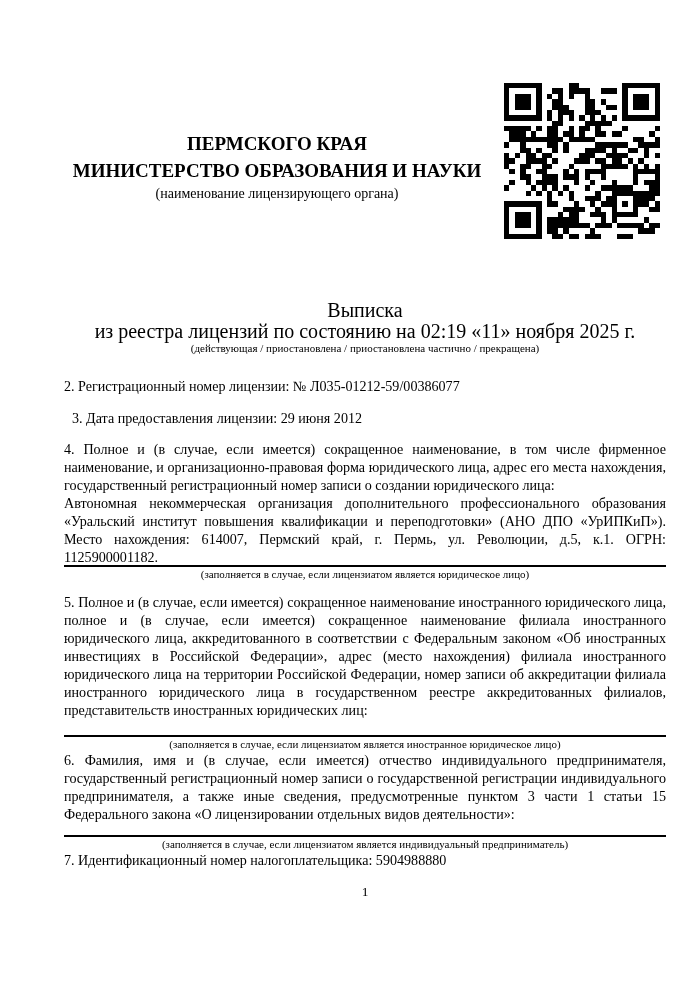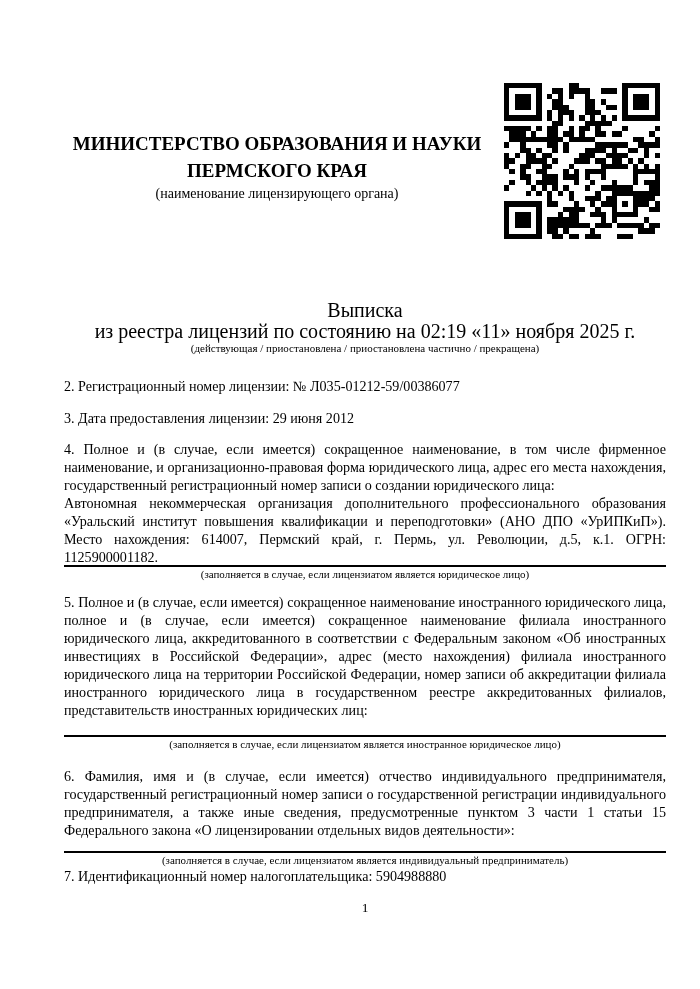--- a/index.html
+++ b/index.html
@@ -14,27 +14,27 @@
   .ministry-caption{font-size:14px;line-height:13px;margin-top:3px;}
   .qr{position:absolute;left:504px;top:83px;width:156px;height:156px;}
   .qr svg{display:block;}
   
   .content{position:absolute;left:64px;top:300px;width:602px;font-size:14.1px;line-height:18px;}
   .doc-title{text-align:center;font-size:20px;line-height:20.5px;}
   .item-line{white-space:nowrap;}
   .item1{margin-top:25px;}
   .small-caption{font-size:11px;line-height:14px;text-align:center;}
   .item2{margin-top:22px;}
-  .item3{margin-top:14px;}
+  .item3{margin-top:14px;margin-left:8px;}
   .para{text-align:justify;}
   .p4q{margin-top:13px;}
   .rule{height:2px;background:#000;margin-top:-1px;}
   .rule5{margin-top:16px;}
   .p5{margin-top:12px;}
-  .p6{margin-top:16px;}
+  .p6{}
   .rule6{margin-top:12px;}
   .item7{}
   .page-number{margin-top:14px;text-align:center;font-size:13.5px;line-height:18px;}
 </style>
 </head>
 <body>
 
 <div class="page">
 
   <div class="qr">
@@ -458,22 +458,22 @@
         <rect x="15" y="28" width="1" height="1"></rect>
         <rect x="16" y="28" width="1" height="1"></rect>
         <rect x="17" y="28" width="1" height="1"></rect>
         <rect x="21" y="28" width="1" height="1"></rect>
         <rect x="22" y="28" width="1" height="1"></rect>
         <rect x="23" y="28" width="1" height="1"></rect>
       </svg>
     </div>
 
   <div class="header-block">
+    <div class="ministry-name">ПЕРМСКОГО КРАЯ</div>
     <div class="ministry-name">МИНИСТЕРСТВО ОБРАЗОВАНИЯ И НАУКИ</div>
-    <div class="ministry-name">ПЕРМСКОГО КРАЯ</div>
     <div class="ministry-caption">(наименование лицензирующего органа)</div>
   </div>
 
   <div class="content">
 
     <div class="doc-title">
       <div>Выписка</div>
       <div>из реестра лицензий по состоянию на 02:19 «11» ноября 2025 г.</div>
     </div>
 

